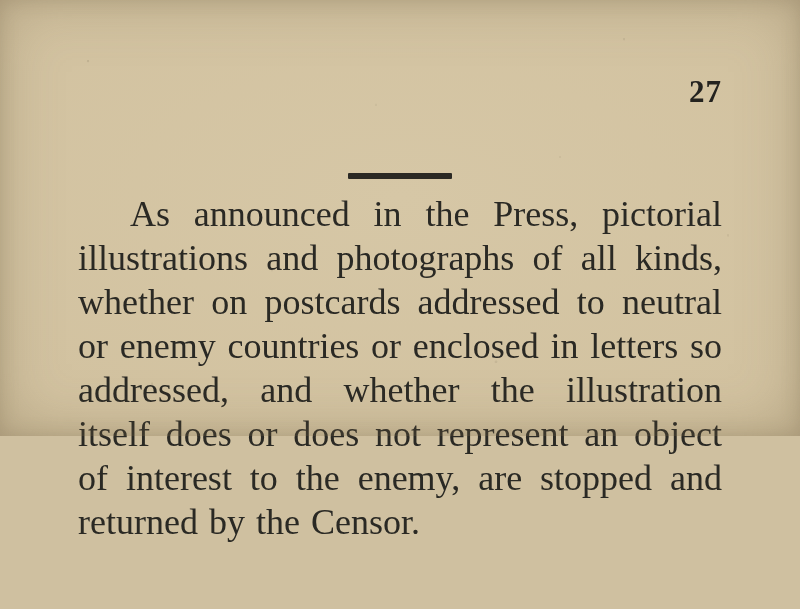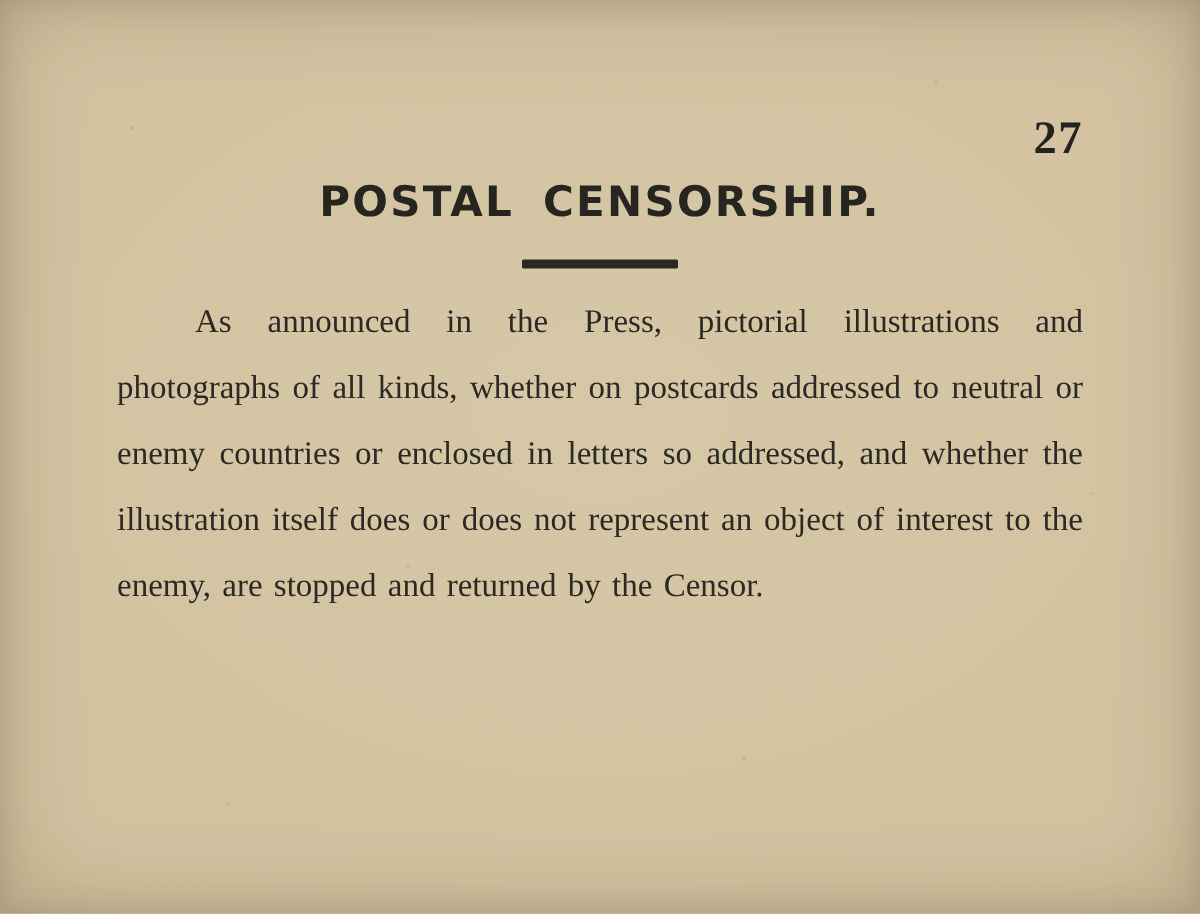--- a/index.html
+++ b/index.html
@@ -10,21 +10,21 @@
     width: 800px;
     height: 609px;
     overflow: hidden;
     font-family: "Liberation Serif", serif;
     background: #cfc0a0;
   }
 
   .page {
     position: relative;
     width: 800px;
-    height: 609px;
+    height: 436px;
     box-sizing: border-box;
     background:
       radial-gradient(ellipse 120% 110% at 50% 45%, #d6c7a6 0%, #d2c2a0 55%, #c7b793 85%, #bfae88 100%);
     color: #2b2a26;
   }
 
   
   .grain {
     position: absolute;
     inset: 0;
@@ -84,21 +84,21 @@
     background: #2b2924;
     border-radius: 1px;
   }
 
   .body-text {
     position: absolute;
     top: 192px;
     left: 78px;
     right: 78px;
     font-family: "Liberation Serif", serif;
-    font-size: 22px;
+    font-size: 36px;
     line-height: 44px;
     text-align: justify;
     text-align-last: left;
     color: #2a2924;
     text-indent: 52px;
     word-spacing: 2px;
   }
 
   .imprint {
     position: absolute;
@@ -111,21 +111,20 @@
     word-spacing: 5px;
   }
 </style>
 </head>
 <body>
 
 <div class="page">
 
   <div class="page-number">27</div>
 
-  <div class="title">POSTAL CENSORSHIP.</div>
 
   <div class="rule"></div>
 
   <div class="body-text">As announced in the Press, pictorial illustrations and photographs of all kinds, whether on postcards addressed to neutral or enemy countries or enclosed in letters so addressed, and whether the illustration itself does or does not represent an object of interest to the enemy, are stopped and returned by the Censor.</div>
 
 
   <div class="grain"></div>
   <div class="vignette"></div>
 </div>
 

